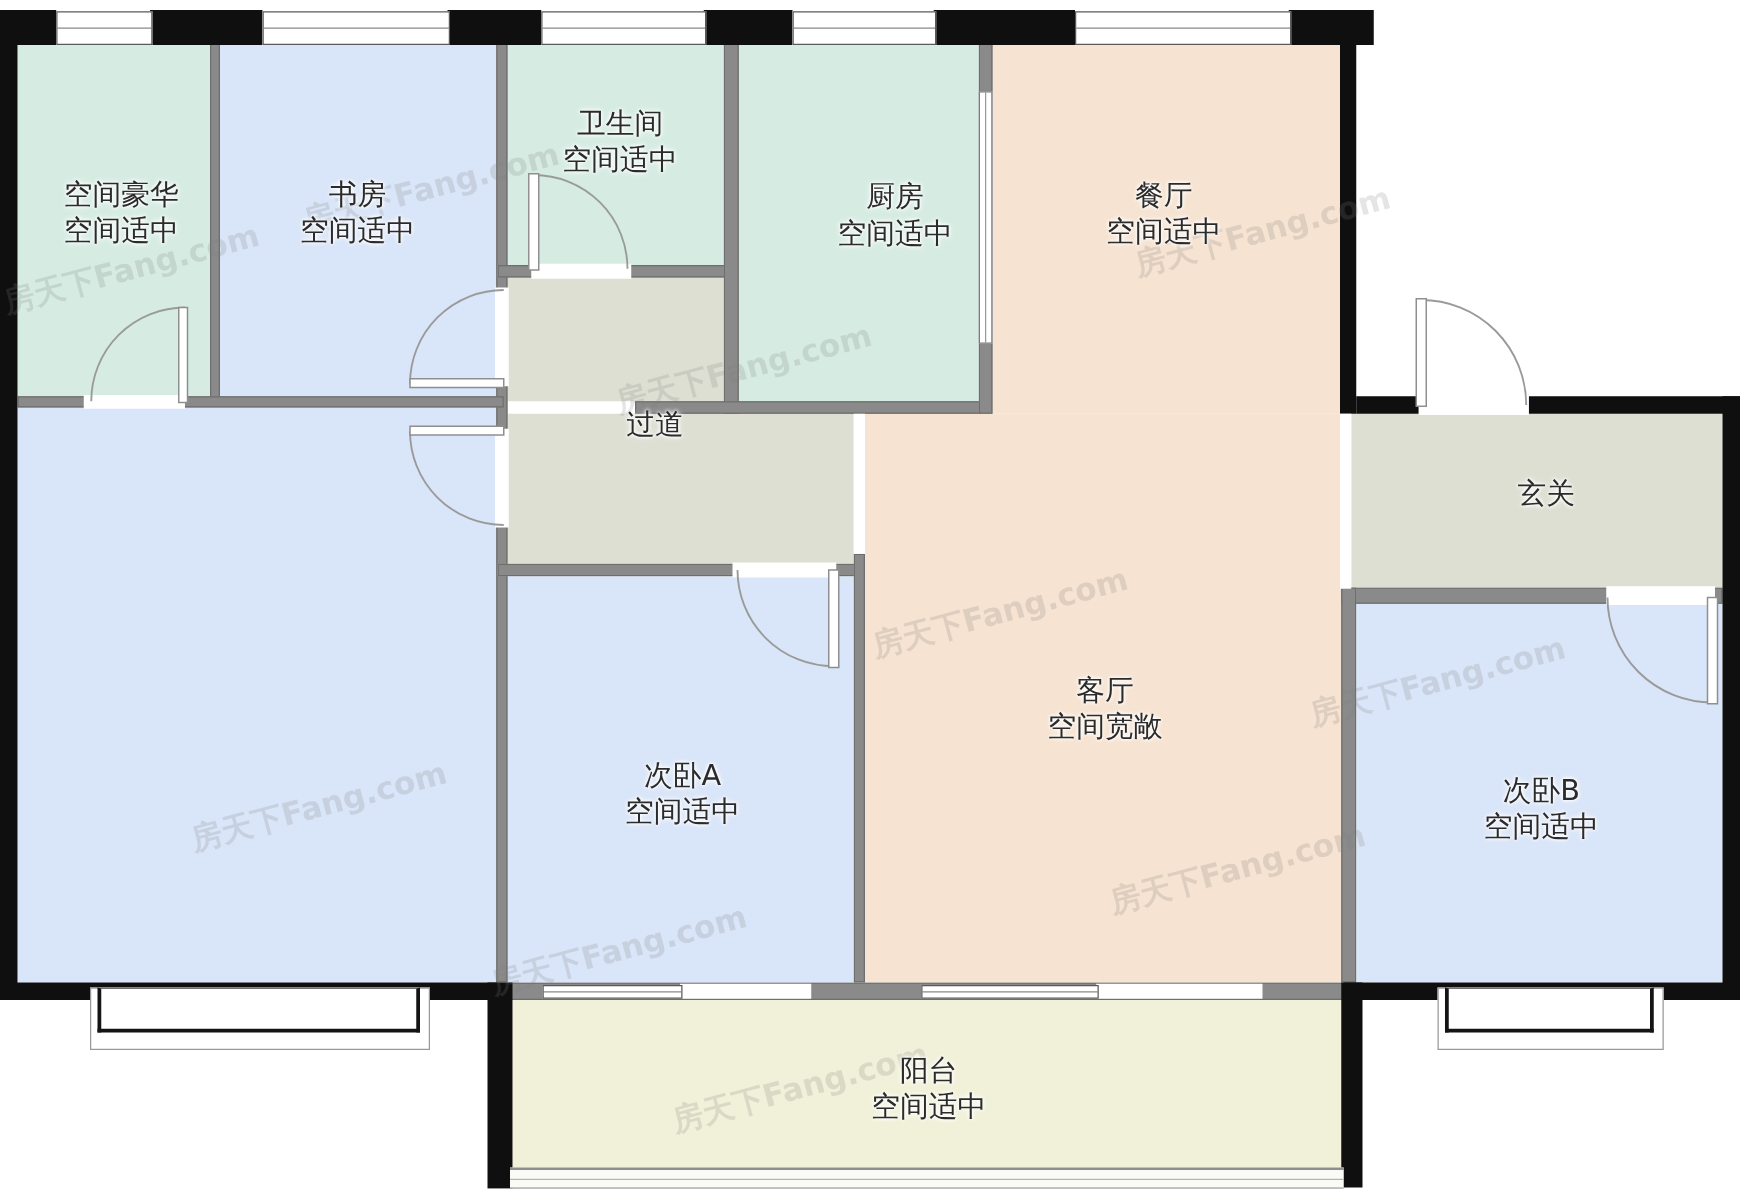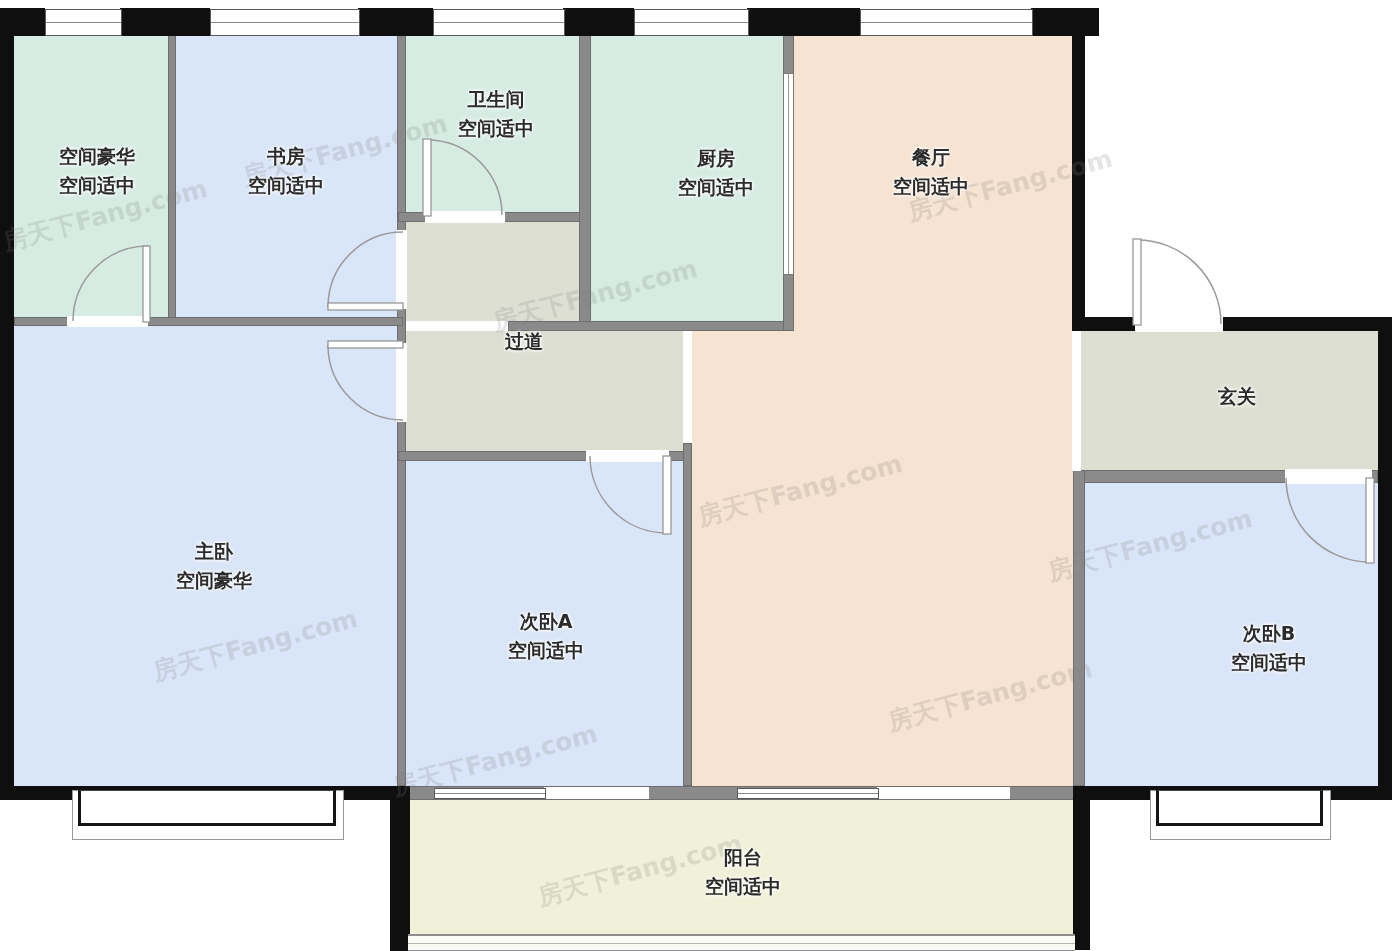--- a/index.html
+++ b/index.html
@@ -14,21 +14,21 @@
        background-position:center;background-repeat:no-repeat;}
   .vwin{position:absolute;background:#fff;border:1px solid #7a7a7a;
         background-image:linear-gradient(90deg,#9a9a9a,#9a9a9a);background-size:1px 100%;
         background-position:center;background-repeat:no-repeat;}
   .bay-frame{position:absolute;background:#fff;border:1px solid #999;}
   .bay-core{position:absolute;background:#fff;border:3px solid #141414;border-top:1px solid #444;}
   .rail{position:absolute;background:#fbfbf6;border-top:2px solid #8f8f8f;border-bottom:2px solid #8f8f8f;
         background-image:linear-gradient(#b5b5b5,#b5b5b5);background-size:100% 1px;
         background-position:center;background-repeat:no-repeat;}
   .label{position:absolute;transform:translate(-50%,-50%);text-align:center;
-         font-weight:700;font-size:19px;line-height:29px;color:#2b2b2b;white-space:nowrap;
+         font-weight:400;font-size:23px;line-height:29px;color:#2b2b2b;white-space:nowrap;
          text-shadow:0 0 3px #fff,0 0 3px #fff,0 0 5px #fff;}
   .wm{position:absolute;transform:translate(-50%,-50%) rotate(-15deg);
       color:rgba(125,125,125,0.20);font-size:25px;font-weight:700;white-space:nowrap;pointer-events:none;}
   svg.overlay{position:absolute;left:0;top:0;pointer-events:none;}
 </style>
 </head>
 <body>
 
 <div id="plan">
 
@@ -154,29 +154,29 @@
   <div class="label" style="left:931px;top:172px;">
     <span>餐厅</span><br>
     <span>空间适中</span>
   </div>
   <div class="label" style="left:524px;top:341px;">
     <span>过道</span>
   </div>
   <div class="label" style="left:1237px;top:396px;">
     <span>玄关</span>
   </div>
-  <div class="label" style="left:214px;top:566px;">
-    <span>主卧</span><br>
-    <span>空间豪华</span>
-  </div>
   <div class="label" style="left:546px;top:636px;">
     <span>次卧A</span><br>
     <span>空间适中</span>
   </div>
-  <div class="label" style="left:1233px;top:648px;margin-left:36px;">
+  <div class="label" style="left:884px;top:568px;">
+    <span>客厅</span><br>
+    <span>空间宽敞</span>
+  </div>
+  <div class="label" style="left:1233px;top:648px;">
     <span>次卧B</span><br>
     <span>空间适中</span>
   </div>
   <div class="label" style="left:743px;top:872px;">
     <span>阳台</span><br>
     <span>空间适中</span>
   </div>
 
 </div>
 

